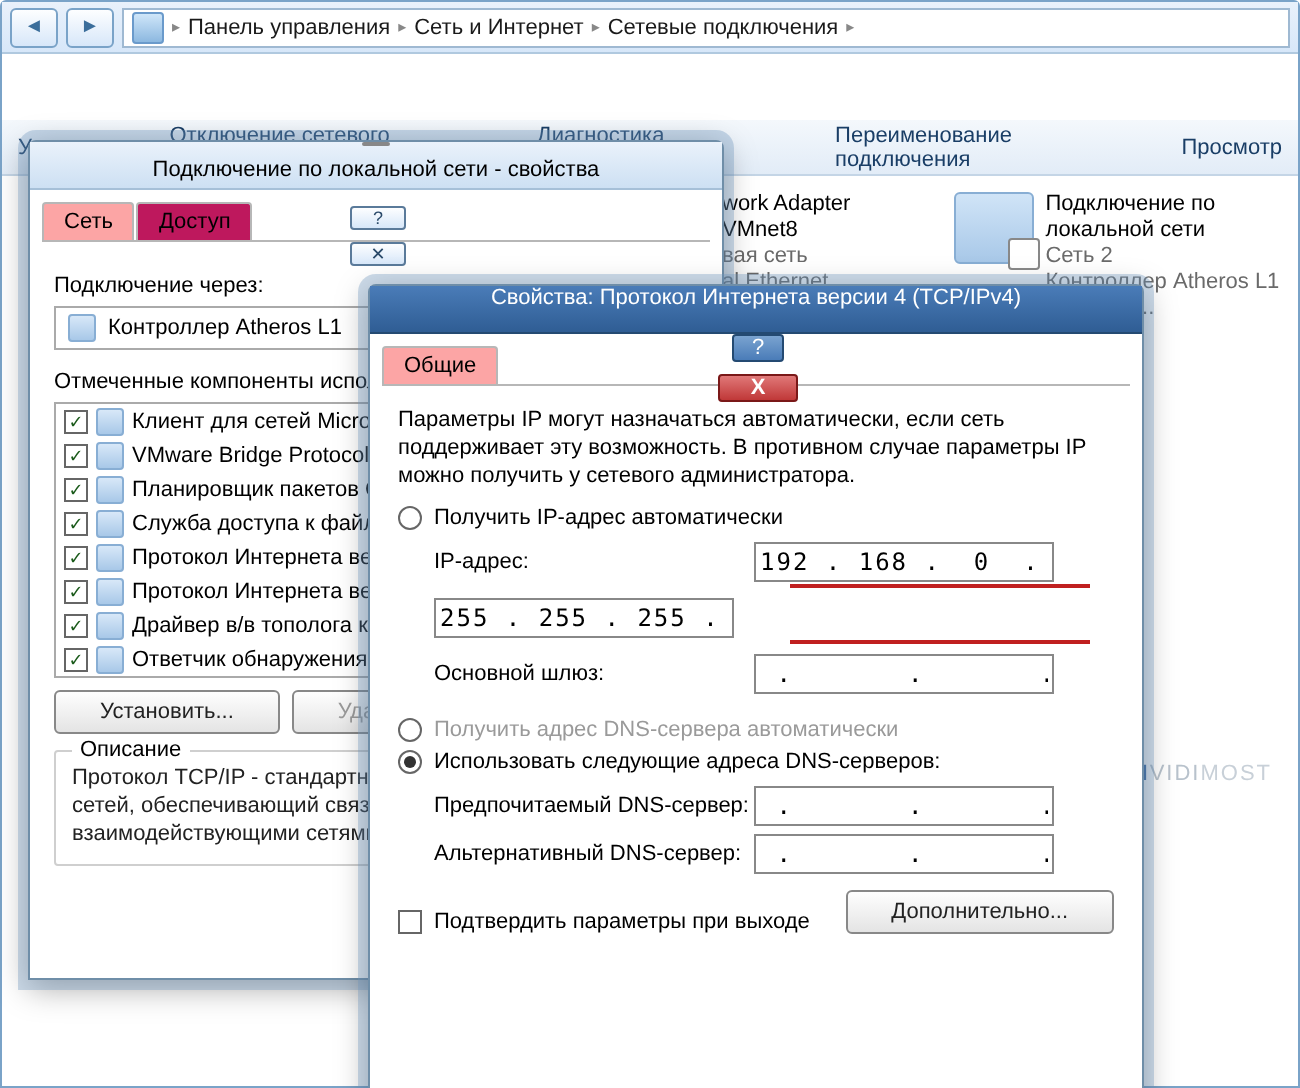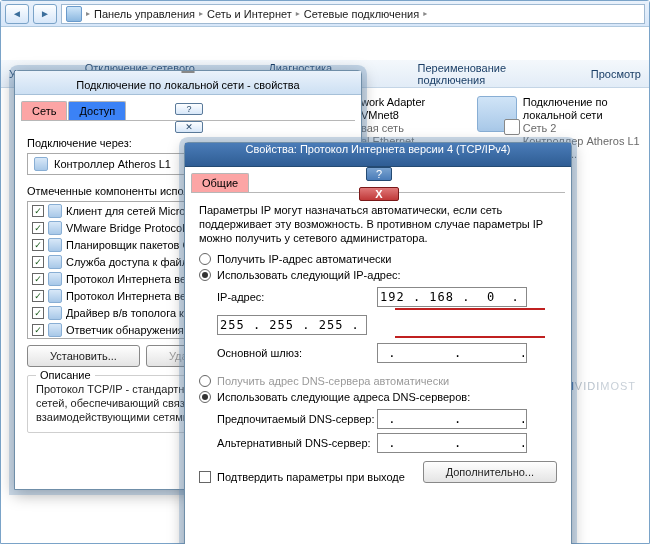--- a/index.html
+++ b/index.html
@@ -22,21 +22,21 @@
 
   
   .dlg { position: absolute; background: #fff; border: 1px solid #6f8ea8; border-radius: 4px 4px 0 0; box-shadow: 0 0 0 5px rgba(110,150,190,0.35), 0 4px 16px rgba(0,0,0,0.35); }
   .dlg1 { top: 70px; left: 14px; width: 348px; height: 420px; }
   .titlebar { height: 24px; background: linear-gradient(#eaf2fb,#cde0f3); border-bottom: 1px solid #a6c0d8; display: flex; align-items: center; padding: 0 6px; gap:6px; color:#000;flex-direction:column; }
   .titlebar .winicon { width:14px; height:14px; background:#fff; border:1px solid #888; border-radius:2px; }
   .titlebar .sp { flex:1; }
   .winbtn { width: 28px; height: 16px; border: 1px solid #5a7a9a; border-radius: 2px; background: linear-gradient(#fdfeff,#d7e7f9); margin-left:2px; display:flex; align-items:center; justify-content:center; font-size:9px; color:#2a4a6a;}
   .tabs { display: flex; border-bottom: 1px solid #b7b7b7; margin: 6px 6px 0 6px; }
   .tab { padding: 3px 10px; border: 1px solid #b7b7b7; border-bottom: none; background: #fca5a5; border-radius: 2px 2px 0 0; margin-right: 1px; }
-  .tab.inactive { background: #3b82f6; }
+  .tab.inactive { background: #be185d; }
   .dlg-body { padding: 10px 12px; }
   .lbl { margin: 6px 0 4px 0; color:#000; }
   .field { height: 22px; border: 1px solid #aaa; background:#fff; display:flex; align-items:center; padding:0 6px; gap:6px; }
   .list { border: 1px solid #aaa; height: 138px; overflow: hidden; margin-top:4px; }
   .list-row { display:flex; align-items:center; height:17px; padding:0 4px; gap:4px; }
   .chk { width:12px; height:12px; border:1px solid #666; background:#fff; display:flex; align-items:center; justify-content:center; font-size:9px; color:#1a5a1a; }
   .row-ico { width:14px; height:14px; background: linear-gradient(#d8e8f8,#a8c8e8); border:1px solid #88aed4; border-radius:2px;}
   .btn { height:22px; border:1px solid #888; background: linear-gradient(#fefefe,#e4e4e4); border-radius:3px; padding: 0 22px; display:inline-flex; align-items:center; justify-content:center; color:#222; }
   .btn.disabled { color:#9a9a9a; }
   .btnrow { display:flex; gap:6px; margin-top:6px; }
@@ -195,24 +195,20 @@
   <div class="tabs">
     <div class="tab">Общие</div>
   </div>
   <div class="dlg-body" style="padding:10px 14px 0 14px;">
     <div class="para">Параметры IP могут назначаться автоматически, если сеть поддерживает эту возможность. В противном случае параметры IP можно получить у сетевого администратора.</div>
 
     <div class="radio-row">
         <span class="radio"></span>
         <span>Получить IP-адрес автоматически</span>
       </div>
-    <div class="radio-row">
-        <span class="radio sel"></span>
-        <span>Использовать следующий IP-адрес:</span>
-      </div>
     <div class="ip-grid">
       <div class="ip-row">
           <span class="ip-lbl">IP-адрес:</span>
           <input class="ip-in" value="192 . 168 .  0  . 20" style="">
         </div>
       <div class="ip-underline"></div>
       <div class="ip-row">
           <input class="ip-in" value="255 . 255 . 255 .  0" style="">
         </div>
       <div class="ip-underline"></div>

